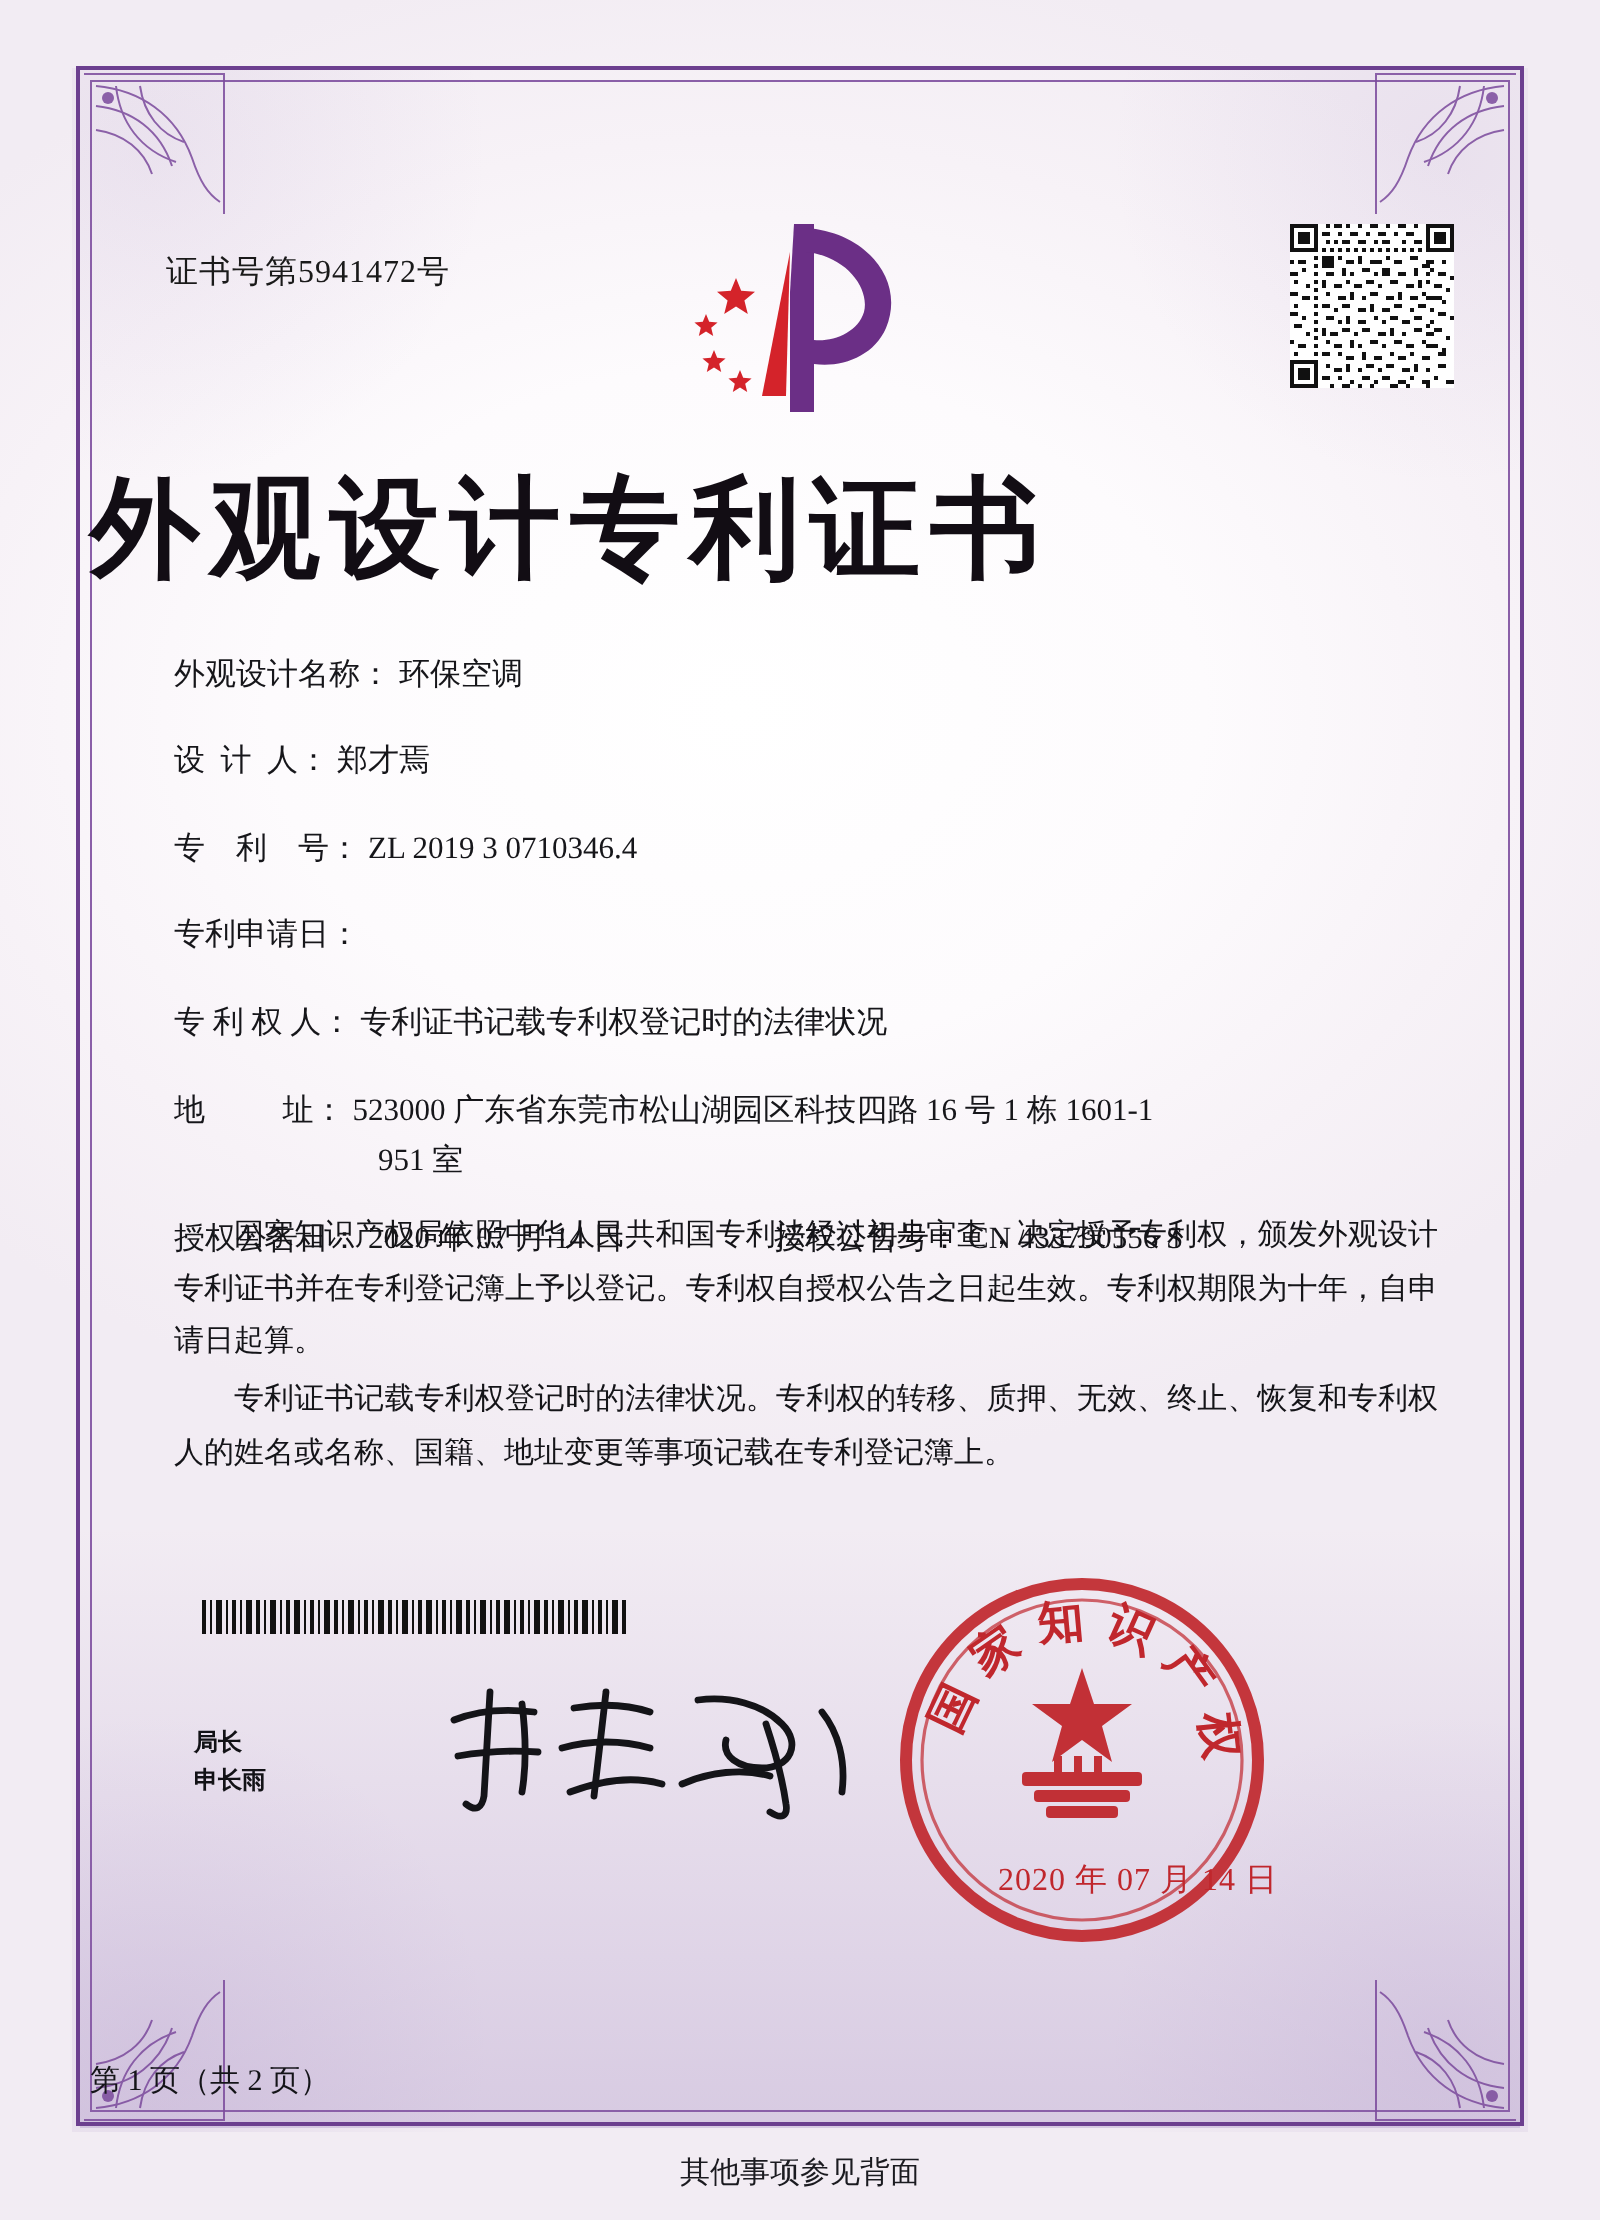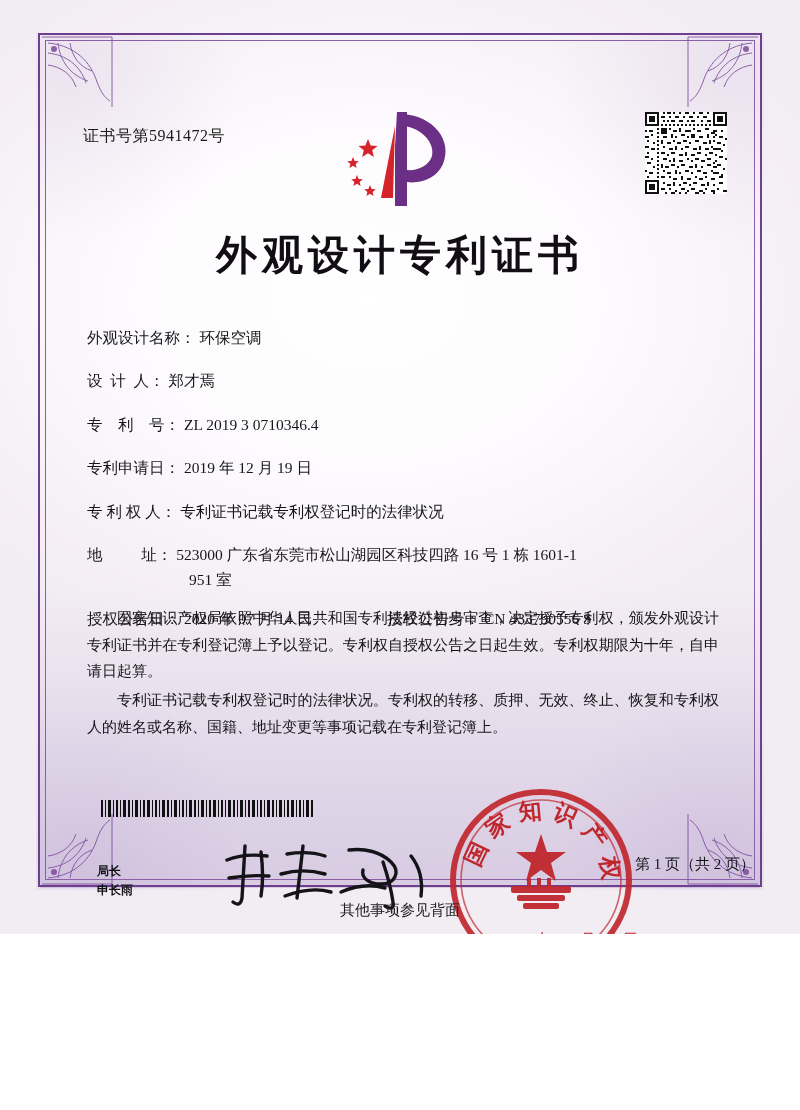--- a/index.html
+++ b/index.html
@@ -6,21 +6,21 @@
     margin: 0;
     padding: 0;
     background: #ffffff;
   }
   body {
     font-family: "Liberation Serif", "DejaVu Serif", serif;
   }
   .page {
     position: relative;
     width: 800px;
-    height: 934px;
+    height: 1110px;
     overflow: hidden;
     background:
       radial-gradient(ellipse 520px 380px at 46% 32%, #ffffff 0%, #fdfbfd 45%, #f7f2f7 75%, #f2ecf3 100%),
       linear-gradient(160deg, #fbf9fb 0%, #f5f0f6 40%, #efe8f2 70%, #e9e2ee 100%);
   }
   
   .corner-tint {
     position: absolute;
     width: 210px;
     height: 210px;
@@ -86,22 +86,22 @@
     right: 28px;
     top: 72px;
     width: 82px;
     height: 82px;
   }
 
   .title {
     position: absolute;
     left: 0; right: 0;
     top: 188px;
-    text-align: center;
-    font-size: 41px;
+    text-align: left;
+    font-size: 55px;
     font-weight: bold;
     letter-spacing: 5px;
     color: #120d14;
     font-family: "DejaVu Serif", "Liberation Serif", serif;
   }
 
   
   .fields {
     position: absolute;
     left: 42px;
@@ -194,21 +194,21 @@
     color: #c0272d;
     letter-spacing: .5px;
     white-space: nowrap;
   }
 
   
   .page-no {
     position: absolute;
     left: 0; right: 0;
     bottom: 6px;
-    text-align: right;
+    text-align: left;
     font-size: 15px;
     color: #141418;
   }
   .below-note {
     position: absolute;
     left: 0; right: 0;
     bottom: 14px;
     text-align: center;
     font-size: 15px;
     color: #1b1b20;
@@ -355,21 +355,20 @@
         <span class="f-value">郑才焉</span>
       </div>
 
       <div class="field">
         <span class="f-label">专    利    号：</span>
         <span class="f-value">ZL 2019 3 0710346.4</span>
       </div>
 
       <div class="field">
         <span class="f-label">专利申请日：</span>
-        <span class="f-value">2019 年 12 月 19 日</span>
       </div>
 
       <div class="field">
         <span class="f-label">专 利 权 人：</span>
         <span class="f-value">专利证书记载专利权登记时的法律状况</span>
       </div>
 
       <div class="addr-wrap">
         <div class="addr-line1">
           <span class="f-label">地          址：</span>

